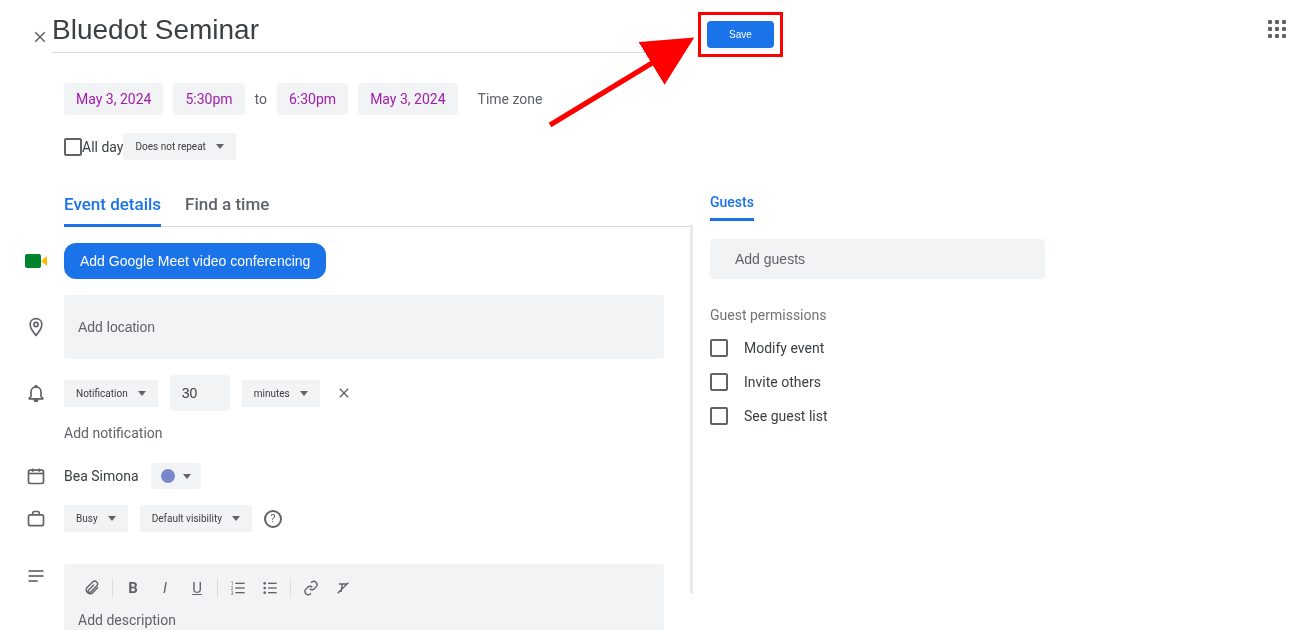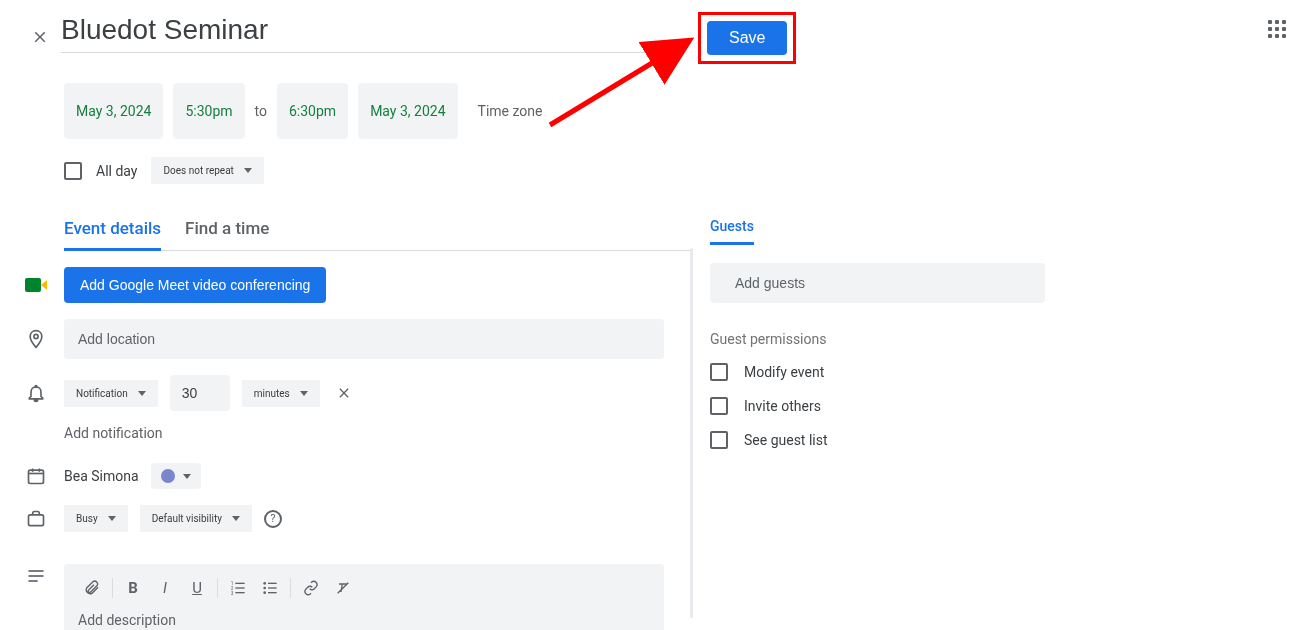--- a/index.html
+++ b/index.html
@@ -10,21 +10,21 @@
     background: #fff;
     width: 1310px;
     height: 630px;
     position: relative;
     overflow: hidden;
   }
   .topbar {
     display: flex;
     align-items: center;
     padding: 14px 40px 0 28px;
-    gap: 9px;
+    gap: 0;
   }
   .close-btn {
     width: 24px; height: 24px;
     display:flex;align-items:center;justify-content:center;
     cursor:pointer;
     color:#5f6368;
     margin-top:6px;
   }
   .title-area {
     flex: 1;
@@ -45,21 +45,21 @@
     left: 698px;
     top: 12px;
     border: 3px solid #ff0000;
     padding: 6px;
   }
   .save-btn {
     background: #1a73e8;
     color: #fff;
     border: none;
     padding: 8px 22px;
-    font-size: 16px;
+    font-size: 10px;
     border-radius: 4px;
     cursor: pointer;
     font-weight:500;
   }
   .apps-icon {
     position:absolute;
     right: 22px;
     top: 20px;
     width:20px;height:20px;
     display:grid;
@@ -76,30 +76,30 @@
     pointer-events:none;
   }
   .datetime-row {
     display:flex;
     align-items:center;
     gap:10px;
     margin: 30px 0 0 64px;
   }
   .chip {
     background:#f1f3f4;
-    color:#15803d;
-    padding:20px 12px;
+    color:#a21caf;
+    padding:8px 12px;
     border-radius:4px;
     font-size:14px;
     cursor:pointer;
   }
   .to-text {color:#5f6368;font-size:14px;}
   .timezone-link {color:#5f6368;margin-left:10px;cursor:pointer;}
   .allday-row {
-    display:flex;align-items:center;gap:14px;
+    display:flex;align-items:center;
     margin: 18px 0 0 64px;
   }
   .checkbox {
     width:18px;height:18px;border:2px solid #5f6368;border-radius:2px;cursor:pointer;flex-shrink:0;
   }
   .dropdown-chip {
     background:#f1f3f4;
     color:#3c4043;
     padding:8px 12px;
     border-radius:0;
@@ -160,25 +160,25 @@
   }
   .row-icon {
     width:24px;height:24px;
     position:absolute;
     left:-40px;
     display:flex;align-items:center;justify-content:center;
     color:#5f6368;
   }
   .meet-btn {
     background:#1a73e8;color:#fff;border:none;
-    padding:10px 16px;border-radius:4px;font-size:14px;cursor:pointer;font-weight:500;
+    padding:10px 16px;border-radius:12px;font-size:14px;cursor:pointer;font-weight:500;
   }
   .text-input {
     background:#f1f3f4;border:none;outline:none;
-    padding:12px 14px;border-radius:4px;
+    padding:24px 14px;border-radius:4px;
     font-size:14px;width:600px;color:#3c4043;
   }
   .text-input::placeholder{color:#5f6368;}
   .small-input {
     background:#f1f3f4;border:none;outline:none;
     padding:10px 12px;border-radius:4px;font-size:14px;width:60px;text-align:left;color:#3c4043;
   }
   .link-text{color:#5f6368;cursor:pointer;margin-top:14px;display:inline-block;}
   .calendar-dot{width:14px;height:14px;border-radius:50%;background:#7986cb;}
   .color-chip{background:#f1f3f4;padding:6px 10px;border-radius:4px;display:flex;align-items:center;gap:8px;cursor:pointer;}

